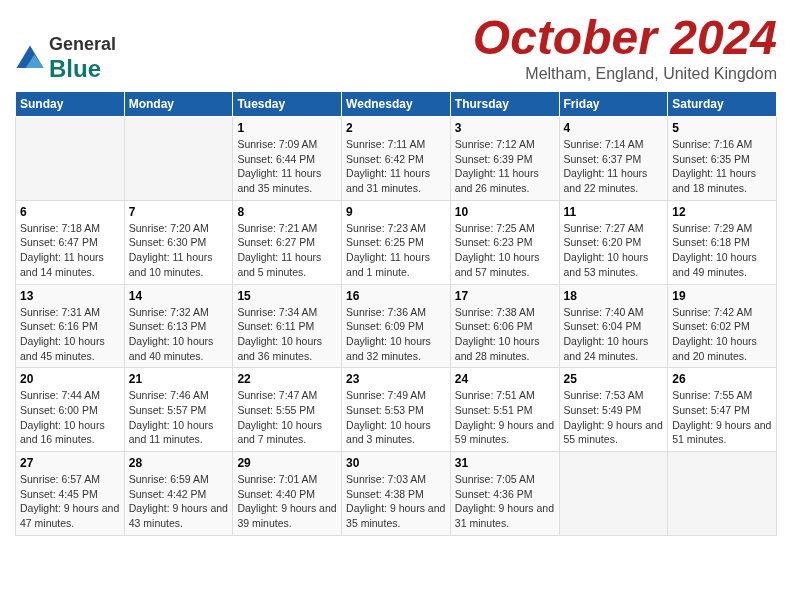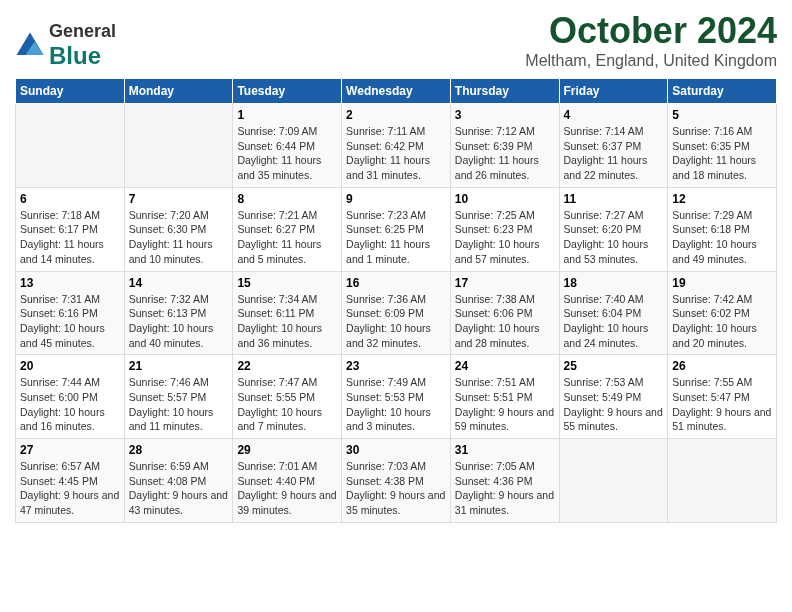--- a/index.html
+++ b/index.html
@@ -32,23 +32,24 @@
       color: #0f766e;
     }
     .logo-icon {
       width: 30px;
       height: 30px;
     }
     .title-block {
       text-align: right;
     }
     .month-title {
-      font-size: 36px;
+      font-size: 48px;
       font-weight: bold;
-      color: #14532d;
+      color: #b91c1c;
+      font-style: italic;
     }
     .location {
       font-size: 16px;
       color: #555;
       margin-left: 16px;
     }
     table {
       width: 100%;
       border-collapse: collapse;
       font-size: 11px;
@@ -156,21 +157,21 @@
           <span class="day-number">5</span>
           <div class="cell-content" style="white-space: pre-line;">Sunrise: 7:16 AM
 Sunset: 6:35 PM
 Daylight: 11 hours and 18 minutes.</div>
         </td>
       </tr>
       <tr>
         <td>
           <span class="day-number">6</span>
           <div class="cell-content" style="white-space: pre-line;">Sunrise: 7:18 AM
-Sunset: 6:17 PM
+Sunset: 6:47 PM
 Daylight: 11 hours and 14 minutes.</div>
         </td>
         <td>
           <span class="day-number">7</span>
           <div class="cell-content" style="white-space: pre-line;">Sunrise: 7:20 AM
 Sunset: 6:30 PM
 Daylight: 11 hours and 10 minutes.</div>
         </td>
         <td>
           <span class="day-number">8</span>
@@ -294,21 +295,21 @@
       <tr>
         <td>
           <span class="day-number">27</span>
           <div class="cell-content" style="white-space: pre-line;">Sunrise: 6:57 AM
 Sunset: 4:45 PM
 Daylight: 9 hours and 47 minutes.</div>
         </td>
         <td>
           <span class="day-number">28</span>
           <div class="cell-content" style="white-space: pre-line;">Sunrise: 6:59 AM
-Sunset: 4:08 PM
+Sunset: 4:42 PM
 Daylight: 9 hours and 43 minutes.</div>
         </td>
         <td>
           <span class="day-number">29</span>
           <div class="cell-content" style="white-space: pre-line;">Sunrise: 7:01 AM
 Sunset: 4:40 PM
 Daylight: 9 hours and 39 minutes.</div>
         </td>
         <td>
           <span class="day-number">30</span>

